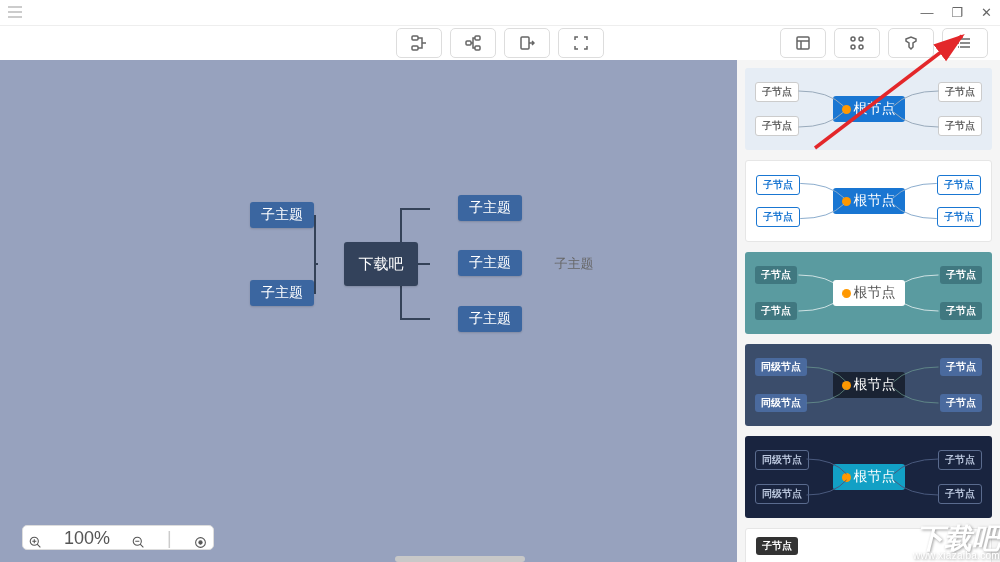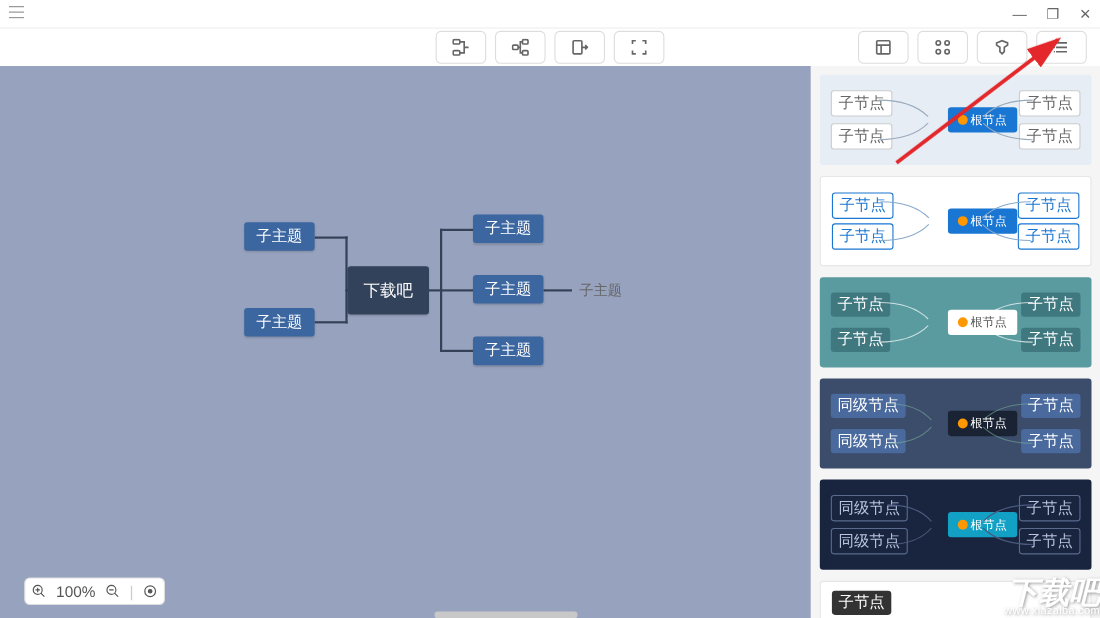--- a/index.html
+++ b/index.html
@@ -14,43 +14,43 @@
 .tool-group-center { display: flex; gap: 8px; position: absolute; left: 50%; transform: translateX(-50%); }
 .tool-group-right { display: flex; gap: 8px; margin-left: auto; }
 .tool-btn { width: 46px; height: 30px; border: 1px solid #ddd; border-radius: 5px; display: flex; align-items: center; justify-content: center; background: #fff; cursor: pointer; color: #666; }
 .tool-btn svg { width: 16px; height: 16px; stroke: #666; fill: none; stroke-width: 1.5; }
 
 .main { display: flex; height: calc(562px - 60px); }
 .canvas { flex: 1; background: #97a2be; position: relative; overflow: hidden; }
 .sidebar { width: 263px; background: #f5f5f5; padding: 8px; overflow-y: auto; }
 
 
-.node { position: absolute; border-radius: 3px; display: flex; align-items: center; justify-content: center; color: #fff; font-size: 14px; box-shadow: 0 1px 2px rgba(0,0,0,0.15); }
+.node { position: absolute; border-radius: 3px; display: flex; align-items: center; justify-content: center; color: #fff; font-size: 14px; box-shadow: 0 1px 2px rgba(0,0,0,0.15); margin-left: 28px; }
 .root { background: #33425b; width: 74px; height: 44px; left: 316px; top: 182px; font-size: 15px; }
 .child-blue { background: #3b66a0; width: 64px; height: 26px; }
 .leaf-text { background: none; color: #666; box-shadow: none; font-size: 13px; }
 
 .conn { position: absolute; background: #344258; }
 
-.zoom-ctrl { position: absolute; left: 22px; bottom: 12px; background: #fff; border: 1px solid #ddd; border-radius: 5px; height: 25px; display: flex; align-items: center; padding: 0 6px; gap: 9px; font-size: 14px; color: #555; }
+.zoom-ctrl { position: absolute; left: 22px; bottom: 12px; background: #fff; border: 1px solid #ddd; border-radius: 5px; height: 25px; display: flex; align-items: flex-end; padding: 0 6px; gap: 22px; font-size: 18px; color: #555; }
 .zoom-ctrl span, .zoom-ctrl div { display: flex; align-items: center; }
 
 .hscroll { position: absolute; bottom: 0; left: 395px; width: 130px; height: 6px; background: #c8c8c8; border-radius: 3px; }
 
 
 .theme-card { border-radius: 3px; margin-bottom: 10px; padding: 13px 12px; position: relative; height: 82px; }
 .t1 { background: #e6edf5; }
 .t2 { background: #fff; border: 1px solid #e6e6e6; }
 .t3 { background: #5a9ba0; }
 .t4 { background: #3b4d6b; }
 .t5 { background: #19243f; }
 .t6 { background: #fff; border: 1px solid #e6e6e6; height: 48px; padding: 10px 12px; overflow: hidden; }
 
-.tc-root { position: absolute; left: 50%; top: 50%; transform: translate(-50%,-50%); padding: 4px 9px; border-radius: 3px; font-size: 11px; display: flex; align-items: center; gap: 3px; white-space: nowrap; margin-left: 24px; }
-.tc-node { position: absolute; padding: 2px 6px; border-radius: 3px; font-size: 14px; white-space: nowrap; }
+.tc-root { position: absolute; left: 50%; top: 50%; transform: translate(-50%,-50%); padding: 4px 9px; border-radius: 3px; font-size: 14px; display: flex; align-items: center; gap: 3px; white-space: nowrap; }
+.tc-node { position: absolute; padding: 2px 6px; border-radius: 3px; font-size: 10px; white-space: nowrap; font-weight: bold; }
 .tc-line { position: absolute; }
 
 .dot { width: 9px; height: 9px; border-radius: 50%; display: inline-block; }
 .dot-orange { background: #ff9800; }
 
 
 .arrow { position: absolute; pointer-events: none; }
 
 .watermark { position: absolute; right: 0; bottom: 2px; color: #fff; font-style: italic; font-size: 28px; font-weight: bold; text-align: right; line-height: 0.9; text-shadow: 1px 1px 3px rgba(0,0,0,0.4); }
 .watermark .sub { font-size: 10px; font-style: normal; font-weight: normal; letter-spacing: 0.3px; }

